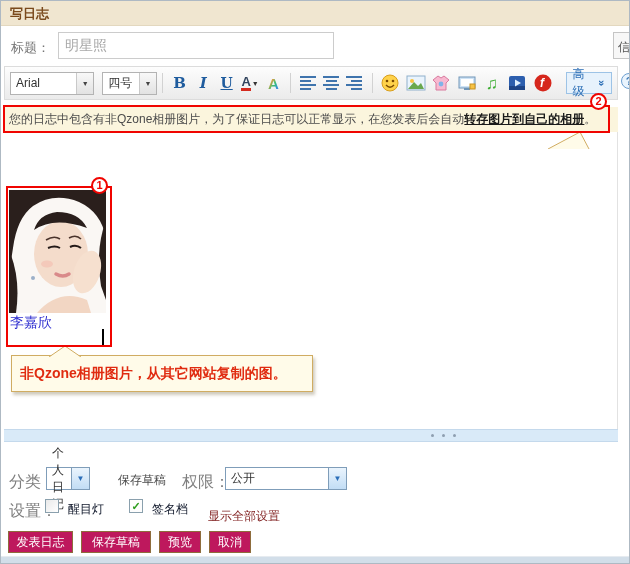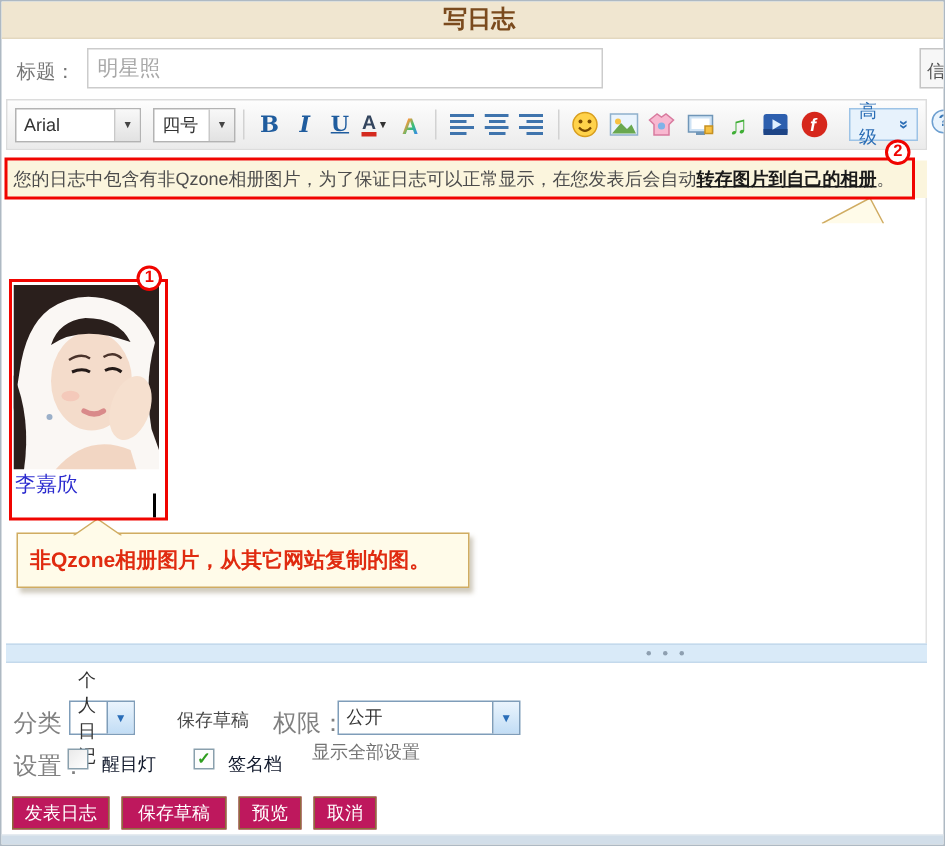--- a/index.html
+++ b/index.html
@@ -1,22 +1,22 @@
 <!DOCTYPE html>
 <html><head>
 <meta charset="utf-8">
 <style>
   html,body{margin:0;padding:0;background:#fff;}
   #page{position:relative;width:630px;height:564px;border:1px solid #aeb9c3;background:#fff;
         font-family:"Liberation Sans",sans-serif;overflow:hidden;box-sizing:border-box;}
   .header{position:absolute;left:0;top:0;width:628px;height:25px;background:#f0e6d0;
-          border-bottom:1px solid #e3d8bf;color:#7a4a1d;font-weight:bold;font-size:16px;
-          line-height:25px;padding-left:9px;box-sizing:border-box;text-align:center;}
+          border-bottom:1px solid #e3d8bf;color:#7a4a1d;font-weight:bold;font-size:13px;
+          line-height:25px;padding-left:9px;box-sizing:border-box;}
   .title-label{position:absolute;left:10px;top:38px;font-size:13px;color:#757575;}
-  .title-input{position:absolute;left:57px;top:31px;width:344px;height:27px;border:1px solid #cccccc;
+  .title-input{position:absolute;left:57px;top:31px;width:276px;height:27px;border:1px solid #cccccc;
           font-size:14px;color:#a8a8a8;padding:0 6px;box-sizing:border-box;font-family:Liberation Serif, serif;}
   .stationery-btn{position:absolute;left:612px;top:31px;width:26px;height:27px;border:1px solid #c5c5c5;
           background:#f7f7f7;font-size:12px;color:#555;padding:6px 0 0 4px;box-sizing:border-box;cursor:pointer;}
   .toolbar{position:absolute;left:3px;top:65px;width:614px;height:34px;
           background:linear-gradient(#fdfdfd,#ebebeb);border:1px solid #dcdcdc;
           display:flex;align-items:center;padding:0 5px;box-sizing:border-box;}
   .tb-select{height:23px;background:#fff;border:1px solid #b3b3b3;display:flex;align-items:center;
           font-size:12px;color:#333;cursor:pointer;box-sizing:border-box;}
   .tb-select .val{flex:1;padding-left:5px;}
   .tb-select .arrow{width:16px;height:100%;border-left:1px solid #c9c9c9;
@@ -278,21 +278,21 @@
     <span class="arrow">▼</span>
   </div>
 
   <div class="meta-label" style="left:8px;top:500px;">设置：</div>
   <div class="checkbox cb-unchecked" style="left:44px;top:498px;"></div>
   <div class="cb-label" style="left:67px;top:500px;">醒目灯</div>
   <div class="checkbox" style="left:128px;top:498px;">
     <span>✓</span>
   </div>
   <div class="cb-label" style="left:151px;top:500px;">签名档</div>
-  <div class="text-link" style="left:207px;top:492px;color:#737373;">显示全部设置</div>
+  <div class="text-link" style="left:207px;top:507px;color:#7f1d1d;">显示全部设置</div>
 
   <div class="action-btn" style="left:7px;width:65px;">发表日志</div>
   <div class="action-btn" style="left:80px;width:70px;">保存草稿</div>
   <div class="action-btn" style="left:158px;width:42px;">预览</div>
   <div class="action-btn" style="left:208px;width:42px;">取消</div>
 
   <div class="footer-strip"></div>
 </div>
 
 </body></html>

